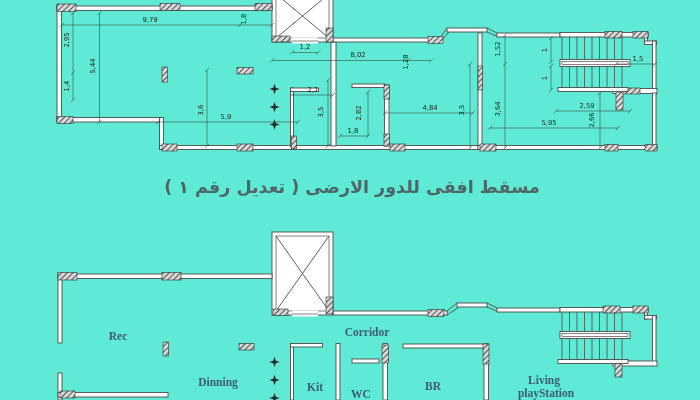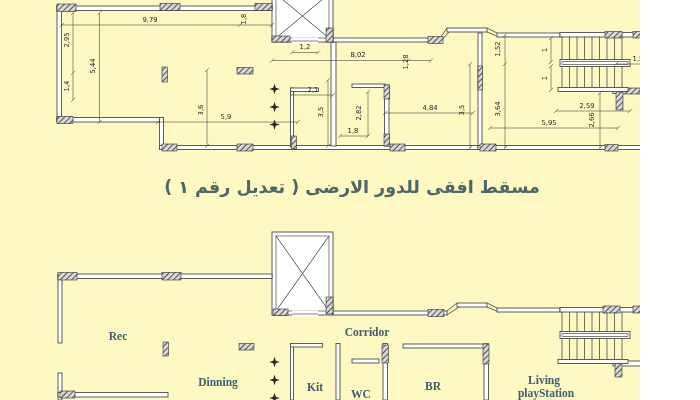--- a/index.html
+++ b/index.html
@@ -1,16 +1,16 @@
 <!DOCTYPE html>
 <html><head>
 <meta charset="utf-8">
 <style>
   html,body{margin:0;padding:0;background:#ffffff;}
-  .canvas{position:relative;width:640px;height:400px;background:#fef9c3;overflow:hidden;
+  .canvas{position:relative;width:700px;height:400px;background:#5eead4;overflow:hidden;
           font-family:"DejaVu Sans",sans-serif;}
   svg{position:absolute;left:0;top:0;}
   .w{fill:#ffffff;stroke:#4d4d4d;stroke-width:0.9;}
   .l{fill:none;stroke:#4d4d4d;stroke-width:0.9;}
   .thin{fill:none;stroke:#4d4d4d;stroke-width:0.7;}
   .col{fill:url(#ph);stroke:#2e2e2e;stroke-width:0.6;}
   .d{fill:none;stroke:#3c3c3c;stroke-width:0.55;}
   .t{fill:none;stroke:#4d4d4d;stroke-width:0.8;}
   .dim{font-family:"DejaVu Sans",sans-serif;font-size:6.8px;fill:#1f1f1f;text-anchor:middle;}
   .room{font-family:"Liberation Serif",serif;font-weight:bold;font-size:11.5px;fill:#3f5d70;text-anchor:middle;}

